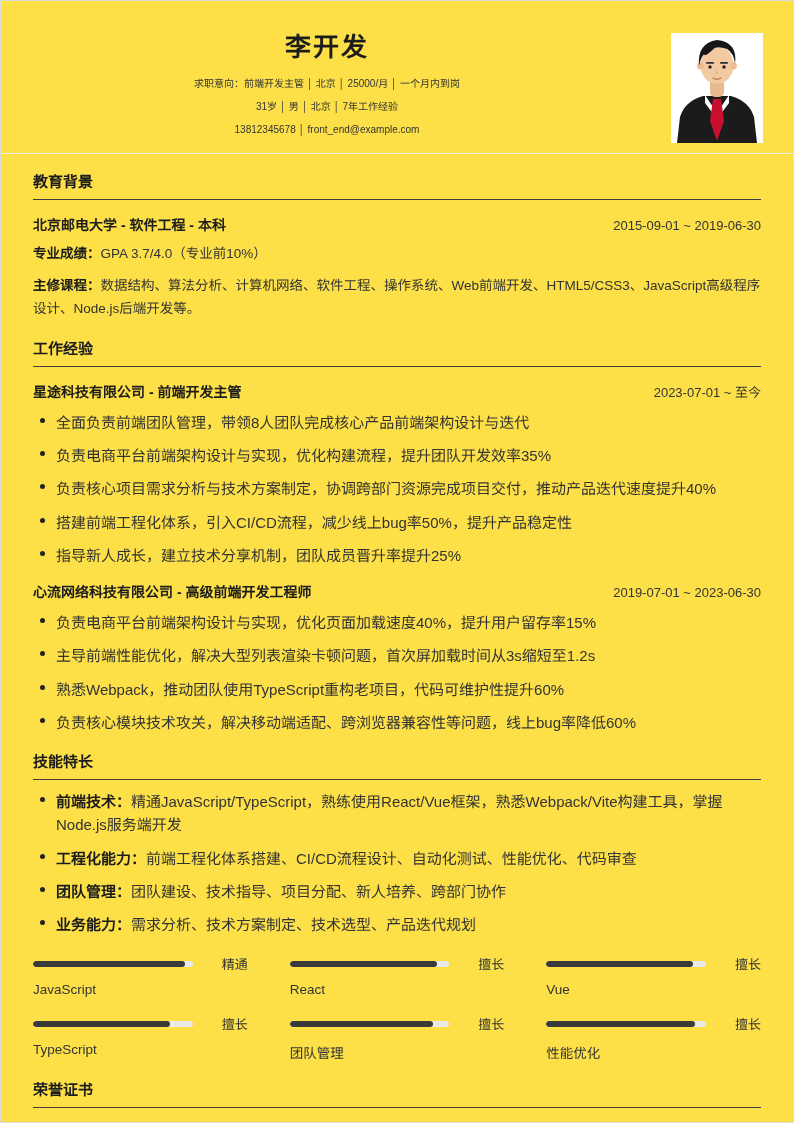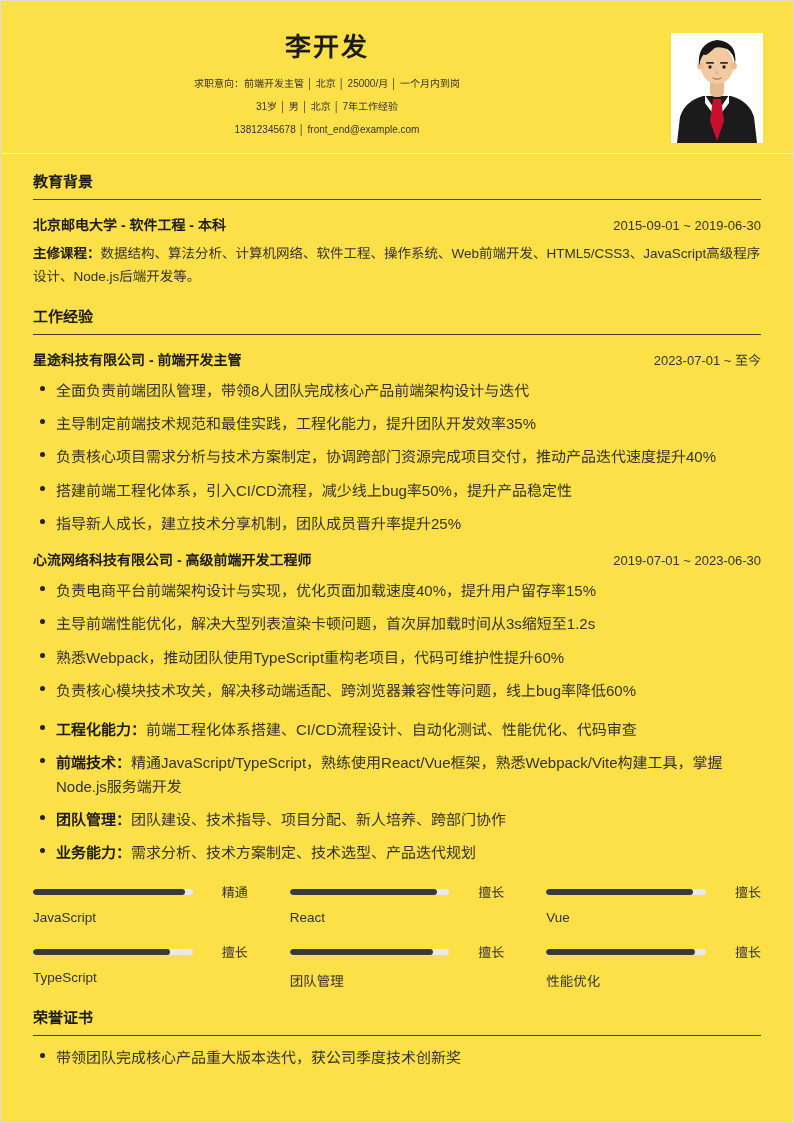--- a/index.html
+++ b/index.html
@@ -87,34 +87,35 @@
       </svg>
     </div>
   </div>
 
   <div class="section">
     <div class="section-title">教育背景</div>
     <div class="entry-head">
       <span class="entry-title">北京邮电大学 - 软件工程 - 本科</span>
       <span class="entry-date">2015-09-01 ~ 2019-06-30</span>
     </div>
+    <p class="detail-line"><strong>专业成绩：</strong><span>GPA 3.7/4.0（专业前10%）</span></p>
     <p class="detail-line"><strong>主修课程：</strong><span>数据结构、算法分析、计算机网络、软件工程、操作系统、Web前端开发、HTML5/CSS3、JavaScript高级程序设计、Node.js后端开发等。</span></p>
   </div>
 
   <div class="section">
     <div class="section-title">工作经验</div>
 
     <div>
       <div class="entry-head">
         <span class="entry-title">星途科技有限公司 - 前端开发主管</span>
         <span class="entry-date">2023-07-01 ~ 至今</span>
       </div>
       <ul class="bullets">
         <li><span class="dot"></span><span>全面负责前端团队管理，带领8人团队完成核心产品前端架构设计与迭代</span></li>
-        <li><span class="dot"></span><span>主导制定前端技术规范和最佳实践，工程化能力，提升团队开发效率35%</span></li>
+        <li><span class="dot"></span><span>负责电商平台前端架构设计与实现，优化构建流程，提升团队开发效率35%</span></li>
         <li><span class="dot"></span><span>负责核心项目需求分析与技术方案制定，协调跨部门资源完成项目交付，推动产品迭代速度提升40%</span></li>
         <li><span class="dot"></span><span>搭建前端工程化体系，引入CI/CD流程，减少线上bug率50%，提升产品稳定性</span></li>
         <li><span class="dot"></span><span>指导新人成长，建立技术分享机制，团队成员晋升率提升25%</span></li>
       </ul>
     </div>
 
     <div style="margin-top:6px;">
       <div class="entry-head">
         <span class="entry-title">心流网络科技有限公司 - 高级前端开发工程师</span>
         <span class="entry-date">2019-07-01 ~ 2023-06-30</span>
@@ -122,23 +123,24 @@
       <ul class="bullets">
         <li><span class="dot"></span><span>负责电商平台前端架构设计与实现，优化页面加载速度40%，提升用户留存率15%</span></li>
         <li><span class="dot"></span><span>主导前端性能优化，解决大型列表渲染卡顿问题，首次屏加载时间从3s缩短至1.2s</span></li>
         <li><span class="dot"></span><span>熟悉Webpack，推动团队使用TypeScript重构老项目，代码可维护性提升60%</span></li>
         <li><span class="dot"></span><span>负责核心模块技术攻关，解决移动端适配、跨浏览器兼容性等问题，线上bug率降低60%</span></li>
       </ul>
     </div>
   </div>
 
   <div class="section">
+    <div class="section-title">技能特长</div>
     <ul class="bullets" style="margin-top:8px;">
+      <li><span class="dot"></span><strong>前端技术：</strong><span>精通JavaScript/TypeScript，熟练使用React/Vue框架，熟悉Webpack/Vite构建工具，掌握Node.js服务端开发</span></li>
       <li><span class="dot"></span><strong>工程化能力：</strong><span>前端工程化体系搭建、CI/CD流程设计、自动化测试、性能优化、代码审查</span></li>
-      <li><span class="dot"></span><strong>前端技术：</strong><span>精通JavaScript/TypeScript，熟练使用React/Vue框架，熟悉Webpack/Vite构建工具，掌握Node.js服务端开发</span></li>
       <li><span class="dot"></span><strong>团队管理：</strong><span>团队建设、技术指导、项目分配、新人培养、跨部门协作</span></li>
       <li><span class="dot"></span><strong>业务能力：</strong><span>需求分析、技术方案制定、技术选型、产品迭代规划</span></li>
     </ul>
 
     <div class="bars-grid">
       <div class="bar-cell">
         <div class="bar-row">
           <div class="bar-track">
               <div class="bar-fill" style="width: 95%;"></div>
             </div>

